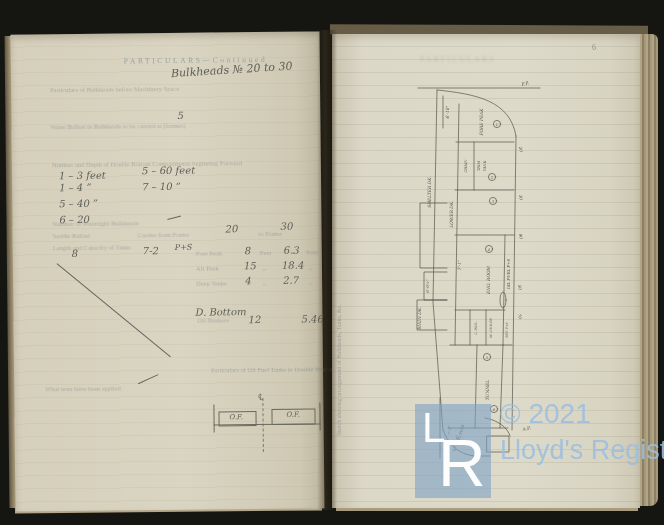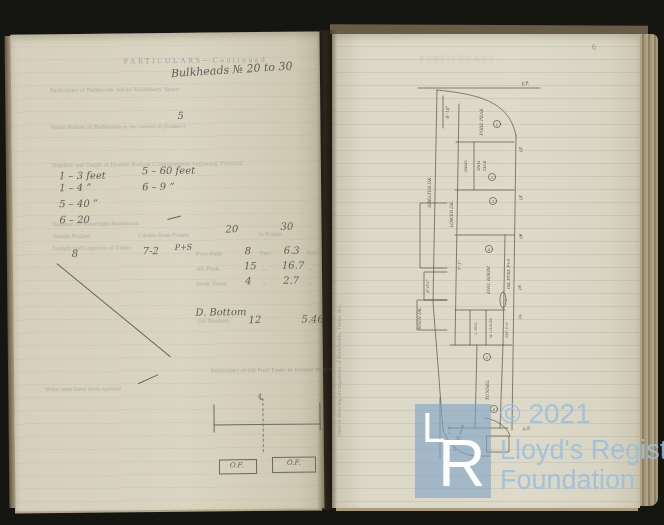--- a/index.html
+++ b/index.html
@@ -31,21 +31,21 @@
   .header{font-family:"Liberation Serif",serif;color:rgba(120,132,146,.65);font-size:7.5px;
           letter-spacing:2.6px;white-space:nowrap;}
   .pagenum{font-family:"Liberation Serif",serif;color:rgba(100,100,88,.6);font-size:8px;}
   .ghost{font-family:"Liberation Serif",serif;color:rgba(120,130,142,.28);font-size:8px;
          letter-spacing:2px;filter:blur(1px);}
   .vcap{left:4px;top:402px;width:178px;transform:rotate(-90deg);transform-origin:left top;
         font-size:6px;color:rgba(108,118,128,.5);filter:blur(.3px);white-space:nowrap;}
   .stroke{background:#63655e;height:1px;transform-origin:left center;}
   
   .sk-line{position:absolute;background:#6a6a60;}
-  .sk-rect{position:absolute;border:1px solid #6a6a60;margin-top:48px;}
+  .sk-rect{position:absolute;border:1px solid #6a6a60;}
   .sk-dash{position:absolute;border-left:1px dashed #7a7a6e;}
   
   .dwg text{font-family:"DejaVu Serif",serif;font-style:italic;fill:#53544b;text-transform:uppercase;}
   
   .wm{z-index:9;}
   .wm-logo{left:415px;top:404px;width:76px;height:94px;background:rgba(125,161,199,.6);}
   .wm-logo span{position:absolute;color:#fdfdfd;font-family:"Liberation Sans",sans-serif;font-weight:400;line-height:1;}
   .wm-l{left:7px;top:3px;font-size:42px;}
   .wm-r{left:23px;top:26px;font-size:66px;}
   .wm-text{font-family:"Liberation Sans",sans-serif;color:rgba(155,190,223,.88);white-space:nowrap;font-weight:400;}
@@ -72,21 +72,21 @@
     <span class="abs faint" style="left:39px;top:89px;width:160px;overflow:hidden">Water Ballast in Bulkheads to be carried at (frames)</span>
     <span class="abs hw" style="left:166px;top:77px">5</span>
 
     <span class="abs faint" style="left:40px;top:127px">Number and Depth of Double Bottom Compartments beginning Forward</span>
 
     <span class="abs hw" style="left:47px;top:136px">1 –  3 feet</span>
     <span class="abs hw" style="left:47px;top:148px">1 –   4   ”</span>
     <span class="abs hw" style="left:47px;top:164px">5 –   40  ”</span>
     <span class="abs hw" style="left:47px;top:180px">6 –   20</span>
     <span class="abs hw" style="left:130px;top:132px">5 – 60 feet</span>
-    <span class="abs hw" style="left:130px;top:148px">6 – 9  ”</span>
+    <span class="abs hw" style="left:130px;top:148px">7 – 10  ”</span>
 
     <span class="abs faint" style="left:40px;top:186px">Number of Watertight Bulkheads</span>
     <span class="abs faint" style="left:40px;top:198px">Saddle Ballast</span>
     <span class="abs faint" style="left:125px;top:198px">Carries from Frame</span>
     <span class="abs hw" style="left:213px;top:191px">20</span>
     <span class="abs faint" style="left:246px;top:198px">to Frame</span>
     <span class="abs hw" style="left:268px;top:189px">30</span>
 
     <span class="abs faint" style="left:40px;top:210px">Length and Capacity of Tanks</span>
 
@@ -96,21 +96,21 @@
 
     <span class="abs faint" style="left:183px;top:217px">Fore Peak</span>
     <span class="abs hw" style="left:232px;top:213px">8</span>
     <span class="abs faint" style="left:247px;top:217px">Feet</span>
     <span class="abs hw" style="left:271px;top:213px">6.3</span>
     <span class="abs faint" style="left:293px;top:217px">Tons</span>
 
     <span class="abs faint" style="left:183px;top:232px">Aft Peak</span>
     <span class="abs hw" style="left:231px;top:228px">15</span>
     <span class="abs faint" style="left:250px;top:232px">„</span>
-    <span class="abs hw" style="left:269px;top:228px">16.7</span>
+    <span class="abs hw" style="left:269px;top:228px">18.4</span>
     <span class="abs faint" style="left:296px;top:232px">„</span>
 
     <span class="abs faint" style="left:183px;top:247px">Deep Tanks</span>
     <span class="abs hw" style="left:232px;top:243px">4</span>
     <span class="abs faint" style="left:250px;top:247px">„</span>
     <span class="abs hw" style="left:270px;top:243px">2.7</span>
     <span class="abs faint" style="left:296px;top:247px">„</span>
 
     <span class="abs hw" style="left:182px;top:274px;font-size:10px">D. Bottom</span>
     <span class="abs faint" style="left:184px;top:284px">Oil Bunkers</span>
@@ -217,15 +217,14 @@
   </div>
 
   <div class="abs gutter"></div>
 
   <div class="abs wm wm-logo">
     <span class="wm-l">L</span>
     <span class="wm-r">R</span>
   </div>
   <span class="abs wm wm-text" style="left:500px;top:398px;font-size:28px">© 2021</span>
   <span class="abs wm wm-text" style="left:500px;top:435px;font-size:27px">Lloyd's Register</span>
-  <span class="abs wm wm-text" style="left:500px;top:465px;font-size:27px">Foundation</span>
 
 </div>
 
 </body></html>

